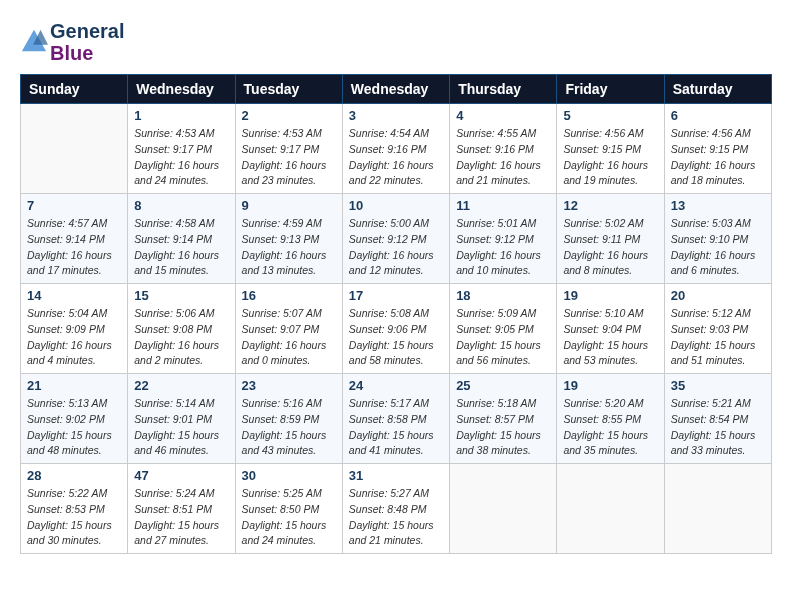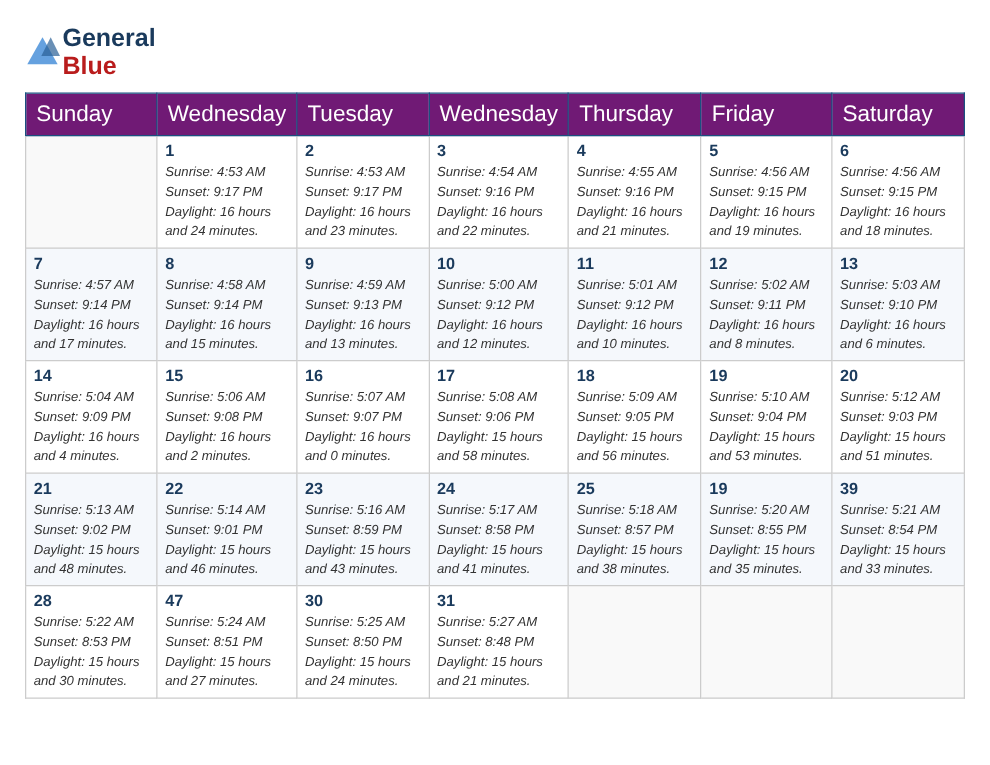--- a/index.html
+++ b/index.html
@@ -36,25 +36,25 @@
     }
     .location {
       font-size: 14px;
       color: #333;
     }
     table {
       width: 100%;
       border-collapse: collapse;
     }
     th {
-      background-color: #701a75;
+      background-color: #0f172a;
       color: white;
       padding: 6px 8px;
-      font-size: 18px;
-      font-weight: normal;
+      font-size: 14px;
+      font-weight: bold;
       text-align: left;
       border: 1px solid #1a5080;
     }
     td {
       border: 1px solid #ccc;
       vertical-align: top;
       padding: 4px 6px;
       width: 107px;
       min-height: 80px;
       font-size: 11px;
@@ -87,21 +87,21 @@
 <body>
 
 <div class="header-section">
   <div class="logo">
     <svg class="logo-icon" viewBox="0 0 30 30">
       <polygon points="15,2 28,25 2,25" fill="#4a90d9" opacity="0.85"></polygon>
       <polygon points="22,2 30,18 14,18" fill="#2a6096" opacity="0.7"></polygon>
     </svg>
     <div>
       <div style="font-size:20px;font-weight:bold;color:#1a3a5c;line-height:1.1;">General</div>
-      <div style="font-size:20px;font-weight:bold;color:#b91c1c;line-height:1.1;">Blue</div>
+      <div style="font-size:20px;font-weight:bold;color:#701a75;line-height:1.1;">Blue</div>
     </div>
   </div>
 </div>
 
 <table>
   <thead>
     <tr>
       <th>Sunday</th>
       <th>Wednesday</th>
       <th>Tuesday</th>
@@ -218,21 +218,21 @@
         </td>
         <td>
           <div class="day-number">25</div>
           <div class="day-info">Sunrise: 5:18 AM<br>Sunset: 8:57 PM<br>Daylight: 15 hours and 38 minutes.</div>
         </td>
         <td>
           <div class="day-number">19</div>
           <div class="day-info">Sunrise: 5:20 AM<br>Sunset: 8:55 PM<br>Daylight: 15 hours and 35 minutes.</div>
         </td>
         <td>
-          <div class="day-number">39</div>
+          <div class="day-number">35</div>
           <div class="day-info">Sunrise: 5:21 AM<br>Sunset: 8:54 PM<br>Daylight: 15 hours and 33 minutes.</div>
         </td>
       </tr>
       <tr>
         <td>
           <div class="day-number">28</div>
           <div class="day-info">Sunrise: 5:22 AM<br>Sunset: 8:53 PM<br>Daylight: 15 hours and 30 minutes.</div>
         </td>
         <td>
           <div class="day-number">47</div>

